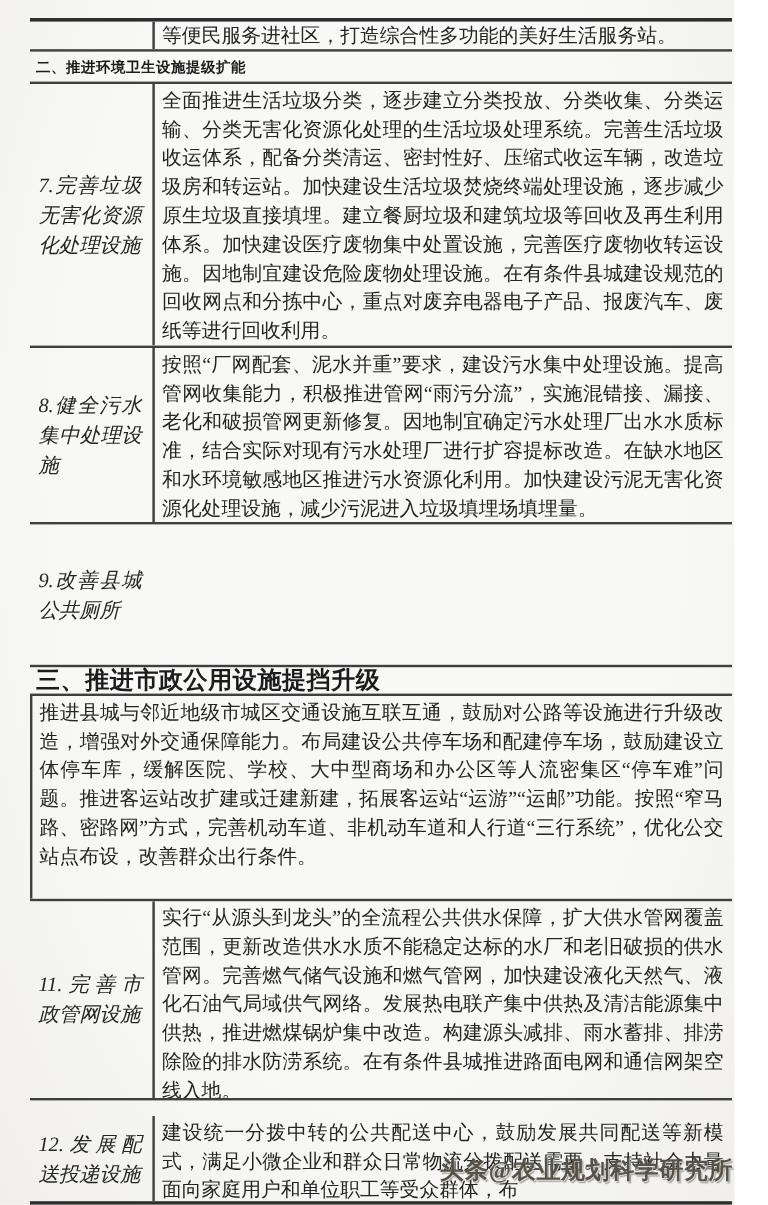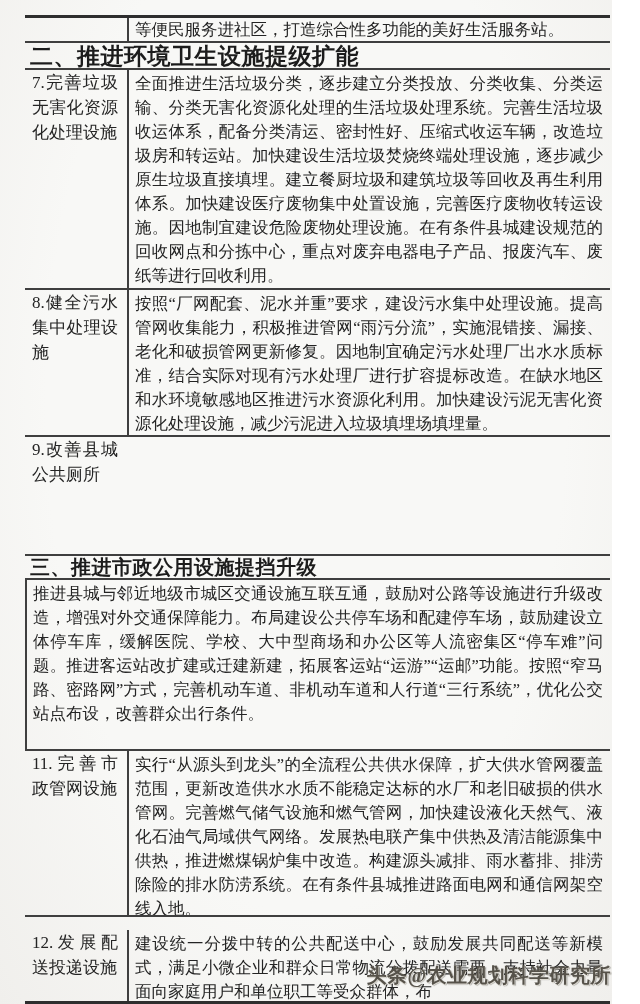--- a/index.html
+++ b/index.html
@@ -17,23 +17,24 @@
     border-top:3px solid #2e2e2e;
   }
   .trow{
     display:flex;
     border-bottom:2px solid #3f3f3f;
     box-sizing:border-box;
     overflow:hidden;
   }
   .label-cell{
     flex:none;width:102px;
-    display:flex;
+    display:flex;align-items:center;
     padding-left:7px;
     box-sizing:border-box;
+    font-style:italic;
   }
   .label-cell .label-inner{
     display:block;width:86px;
     font-size:17px;line-height:25px;
     text-align:justify;
     color:#242424;
   }
   .text-cell{
     flex:1;
     border-left:2px solid #3f3f3f;
@@ -54,21 +55,21 @@
   .section-row{
     border-bottom:2px solid #3f3f3f;
     box-sizing:border-box;
     font-family:"Liberation Sans","DejaVu Sans",sans-serif;
     font-weight:700;
     color:#1c1c1c;
     padding-left:5px;
     letter-spacing:0.5px;
     overflow:hidden;
   }
-  .section-2{height:27px;font-size:23px;line-height:26px;}
+  .section-2{height:27px;font-size:12px;line-height:26px;}
   .section-3{height:24px;font-size:20px;line-height:23px;}
   .watermark{
     position:absolute;
     top:962px;right:1px;
     font-family:Liberation Serif, serif;
     font-weight:700;
     font-size:20px;
     letter-spacing:0.5px;
     color:#56524a;
     text-shadow:0.5px 0.5px 0 #dedbd3, 1.2px 1.2px 1px rgba(40,38,32,0.45);

